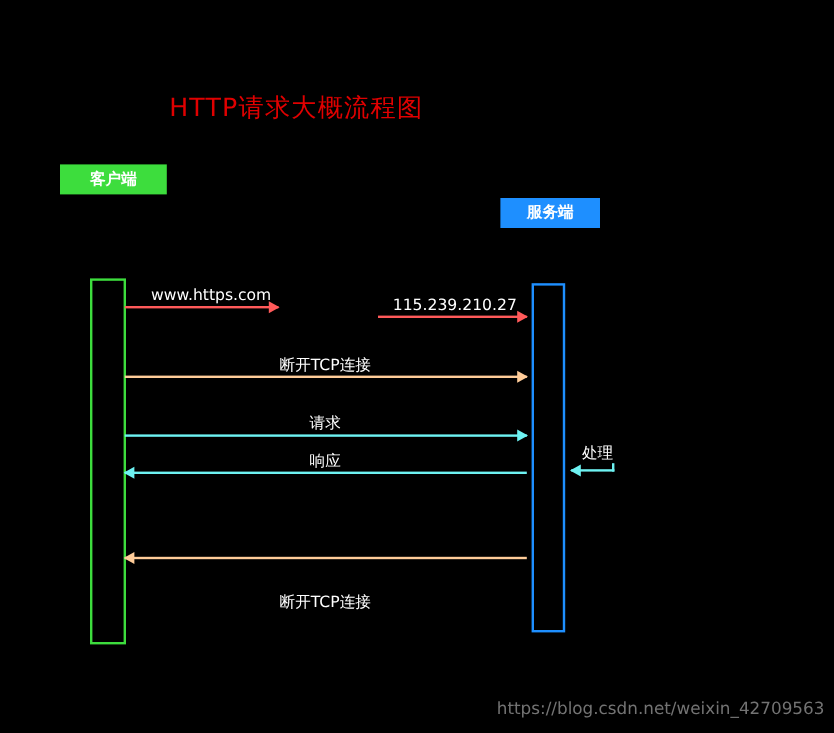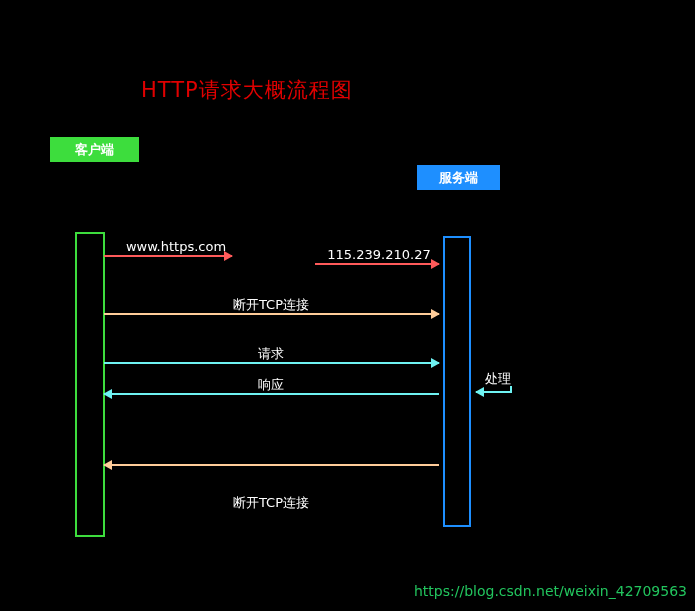--- a/index.html
+++ b/index.html
@@ -69,21 +69,21 @@
   #a5-lbl  { left:271px; top:377px; }
   #proc-v    { left:510px; top:378px; height:15px; }
   #proc-line { left:476px; top:391px; width:36px; }
   #proc-lbl  { left:483px; top:371px; }
   #a6      { left:104px; top:464px; width:335px; }
   #a6-lbl  { left:271px; top:448px;margin-top:47px; }
 
   
   .watermark {
     position:absolute; right:8px; top:583px;
-    color:#22c55e; font-size:14px;
+    color:#737373; font-size:14px;
   }
 </style>
 </head>
 <body>
 
 <div class="canvas">
 
   <div class="title">HTTP请求大概流程图</div>
 
   <div class="actor" id="client-actor">客户端</div>

